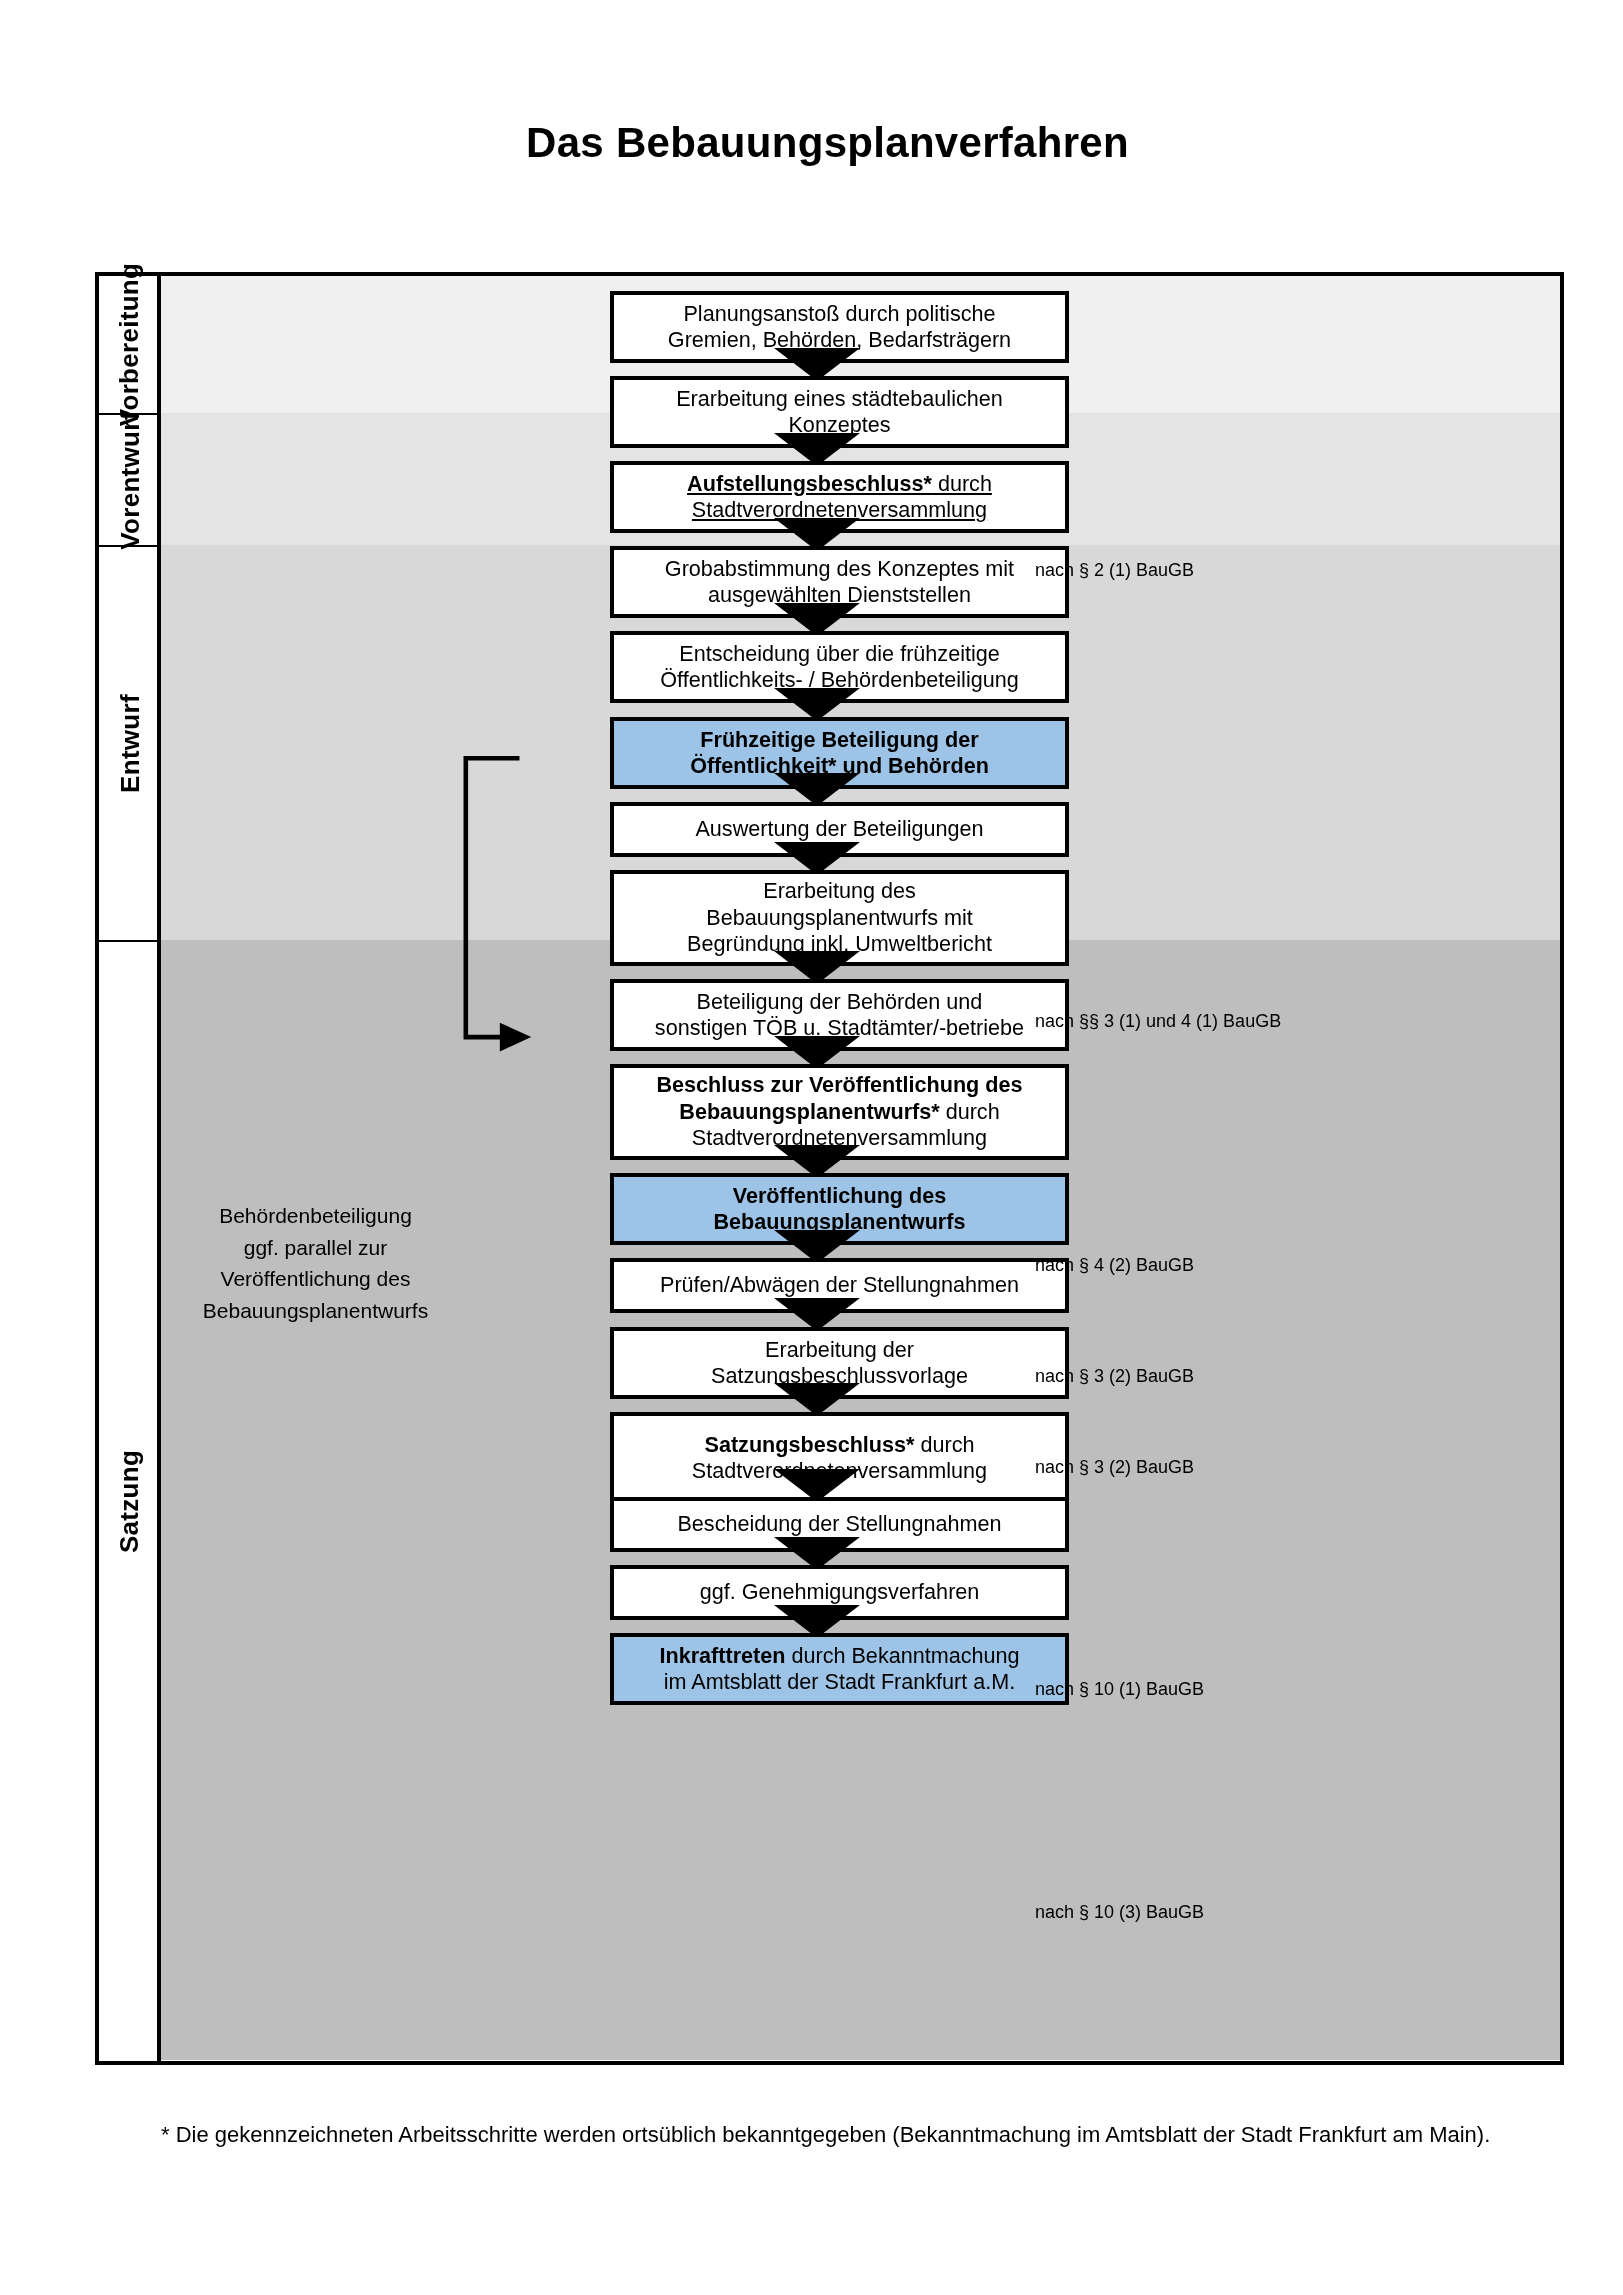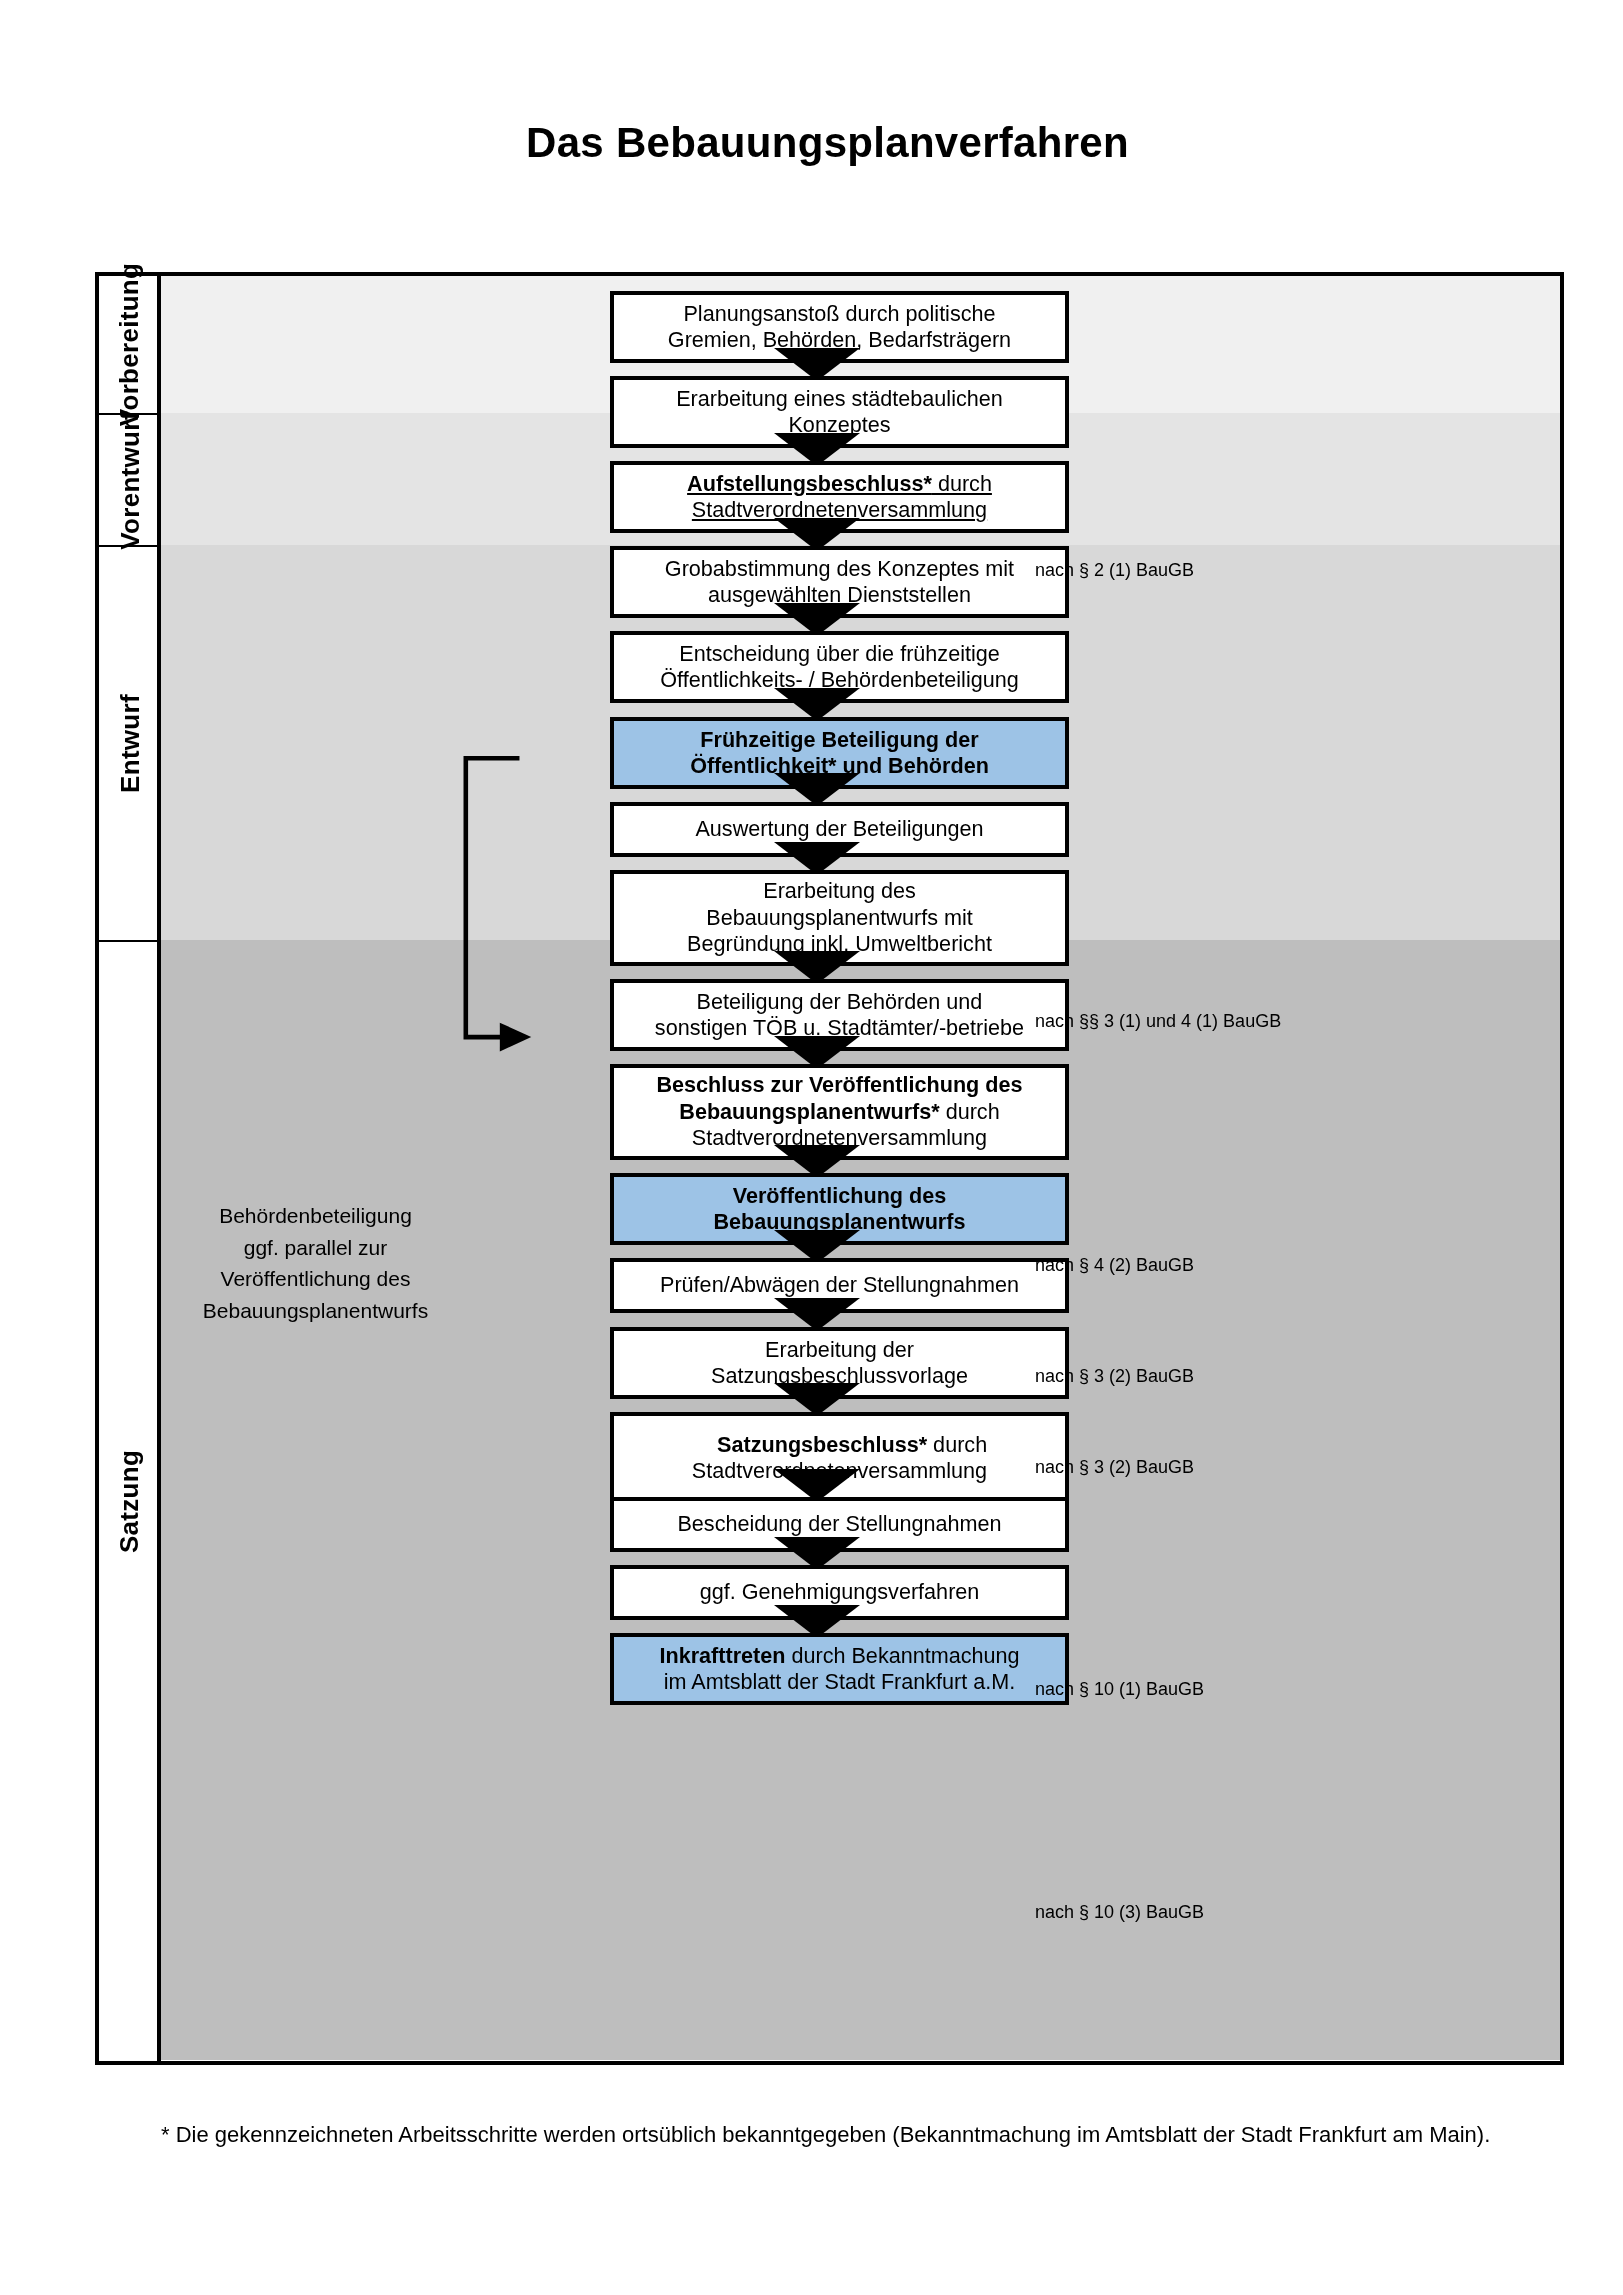--- a/index.html
+++ b/index.html
@@ -241,21 +241,21 @@
       <div class="conn" style="top:1022px;"></div>
 
       <div class="pbox" style="top:1051px; height:72px;">
         <span>
           <span class="t">Erarbeitung der</span>
           <span class="t">Satzungsbeschlussvorlage</span>
         </span>
       </div>
       <div class="conn" style="top:1107px;"></div>
 
-      <div class="pbox" style="top:1136px; height:92px;text-align:right;">
+      <div class="pbox" style="top:1136px; height:92px;">
         <span>
           <span class="t"><b>Satzungsbeschluss*</b> durch</span>
           <span class="t">Stadtverordnetenversammlung</span>
         </span>
       </div>
       <div class="conn" style="top:1193px;"></div>
 
       <div class="pbox" style="top:1221px; height:55px;">
         <span>
           <span class="t">Bescheidung der Stellungnahmen</span>

